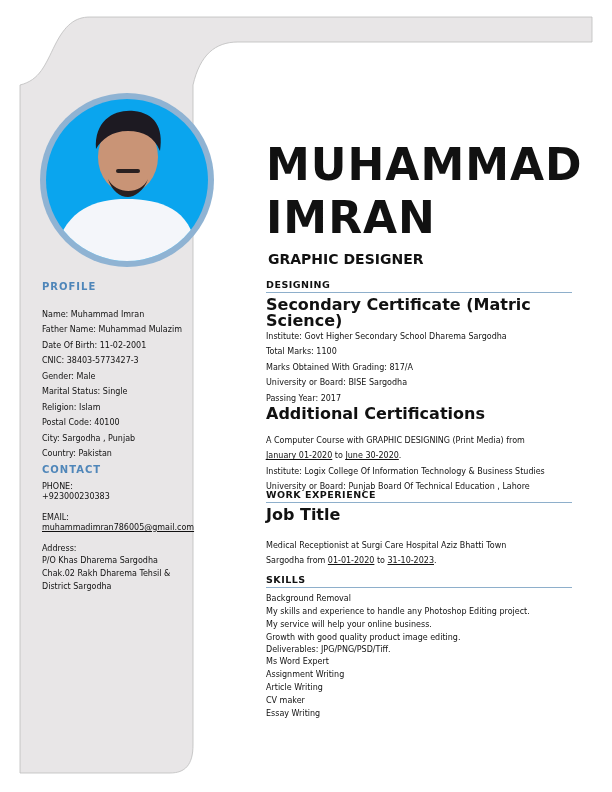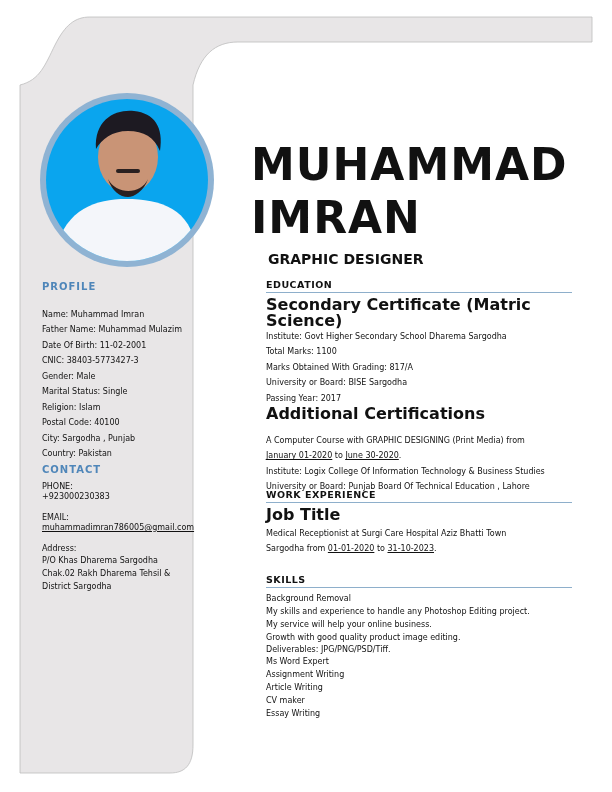--- a/index.html
+++ b/index.html
@@ -8,21 +8,21 @@
   .photo{position:absolute;left:40px;top:93px;width:174px;height:174px;border-radius:50%;background:#8fb3d3;}
   .photo-inner{position:absolute;left:6px;top:6px;width:162px;height:162px;border-radius:50%;background:#0aa5ee;overflow:hidden;}
   .sidebar{position:absolute;left:42px;width:190px;font-size:8px;line-height:15.5px;}
   .side-h{color:#4f86b9;font-weight:bold;font-size:10px;letter-spacing:1px;margin-bottom:12px;}
   .profile{top:279px;}
   .contact{top:465px;line-height:10.5px;}
   .contact .side-h{margin-bottom:6px;}
   .gap{height:10px;}
   .ul{text-decoration:underline;}
   .main{position:absolute;left:266px;width:306px;}
-  .name{position:absolute;left:251px;top:138px;font-family:"DejaVu Sans",sans-serif;font-weight:bold;font-size:44px;line-height:53px;letter-spacing:1px;}
+  .name{position:absolute;left:266px;top:138px;font-family:"DejaVu Sans",sans-serif;font-weight:bold;font-size:44px;line-height:53px;letter-spacing:1px;}
   .title{position:absolute;left:268px;top:251px;font-weight:bold;font-size:14px;}
   .sec-h{font-weight:bold;font-size:9.5px;letter-spacing:.5px;border-bottom:1px solid #8eafcb;padding-bottom:2px;margin-bottom:4px;}
   .sub-h{font-weight:bold;font-size:16px;line-height:16px;}
   .txt{font-size:8px;line-height:15.4px;}
   .skills .txt{line-height:13px;}
 </style>
 </head>
 <body>
 
 <svg class="bg" width="612" height="792" viewBox="0 0 612 792">
@@ -69,38 +69,38 @@
   <div>EMAIL:</div>
   <div class="ul">muhammadimran786005@gmail.com</div>
   <div class="gap"></div>
   <div>Address:</div>
   <div style="line-height:13px">P/O Khas Dharema Sargodha</div>
   <div style="line-height:13px">Chak.02 Rakh Dharema Tehsil &amp;</div>
   <div style="line-height:13px">District Sargodha</div>
 </div>
 
 <div class="main" style="top:279px">
-  <div class="sec-h">EDUCATION</div>
+  <div class="sec-h">DESIGNING</div>
   <div class="sub-h">Secondary Certificate (Matric Science)</div>
   <div class="txt">Institute: Govt Higher Secondary School Dharema Sargodha</div>
   <div class="txt">Total Marks: 1100</div>
   <div class="txt">Marks Obtained With Grading: 817/A</div>
   <div class="txt">University or Board: BISE  Sargodha</div>
   <div class="txt">Passing Year: 2017</div>
   <div class="sub-h">Additional Certifications</div>
   <div class="txt" style="margin-top:11px"> A Computer Course with GRAPHIC DESIGNING (Print Media) from</div>
   <div class="txt"><span class="ul">January 01-2020</span><span> to </span><span class="ul">June 30-2020</span><span>.</span></div>
   <div class="txt">Institute: Logix College Of Information Technology &amp; Business Studies</div>
   <div class="txt">University or Board: Punjab Board Of Technical Education , Lahore</div>
 </div>
 
 <div class="main" style="top:489px">
   <div class="sec-h">WORK EXPERIENCE</div>
   <div class="sub-h">Job Title</div>
-  <div class="txt" style="margin-top:3px">Medical Receptionist at Surgi Care Hospital Aziz Bhatti Town</div>
+  <div class="txt" style="margin-top:15px">Medical Receptionist at Surgi Care Hospital Aziz Bhatti Town</div>
   <div class="txt"><span>Sargodha from </span><span class="ul">01-01-2020</span><span> to </span><span class="ul">31-10-2023</span><span>.</span></div>
 </div>
 
 <div class="main skills" style="top:574px">
   <div class="sec-h">SKILLS</div>
   <div class="txt">Background Removal</div>
   <div class="txt">My skills and experience to handle any Photoshop Editing project.</div>
   <div class="txt">My service will help your online business.</div>
   <div class="txt">Growth with good quality product image editing.</div>
   <div class="txt" style="line-height:11px">Deliverables: JPG/PNG/PSD/Tiff.</div>

